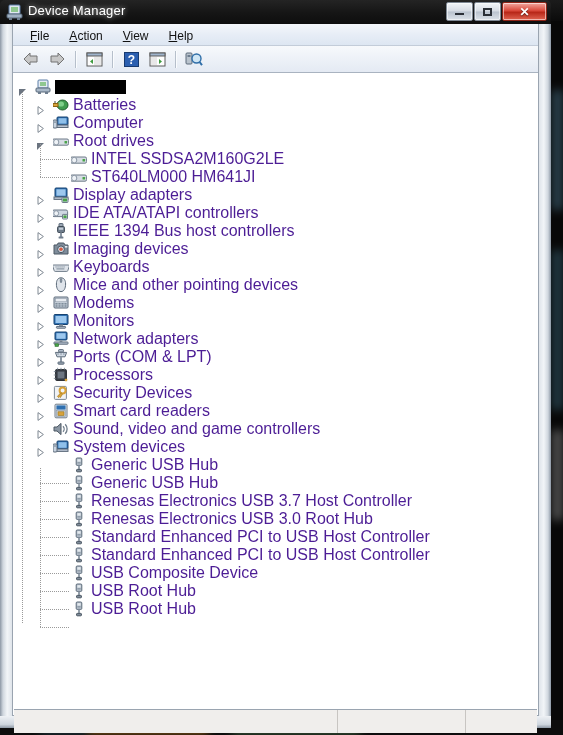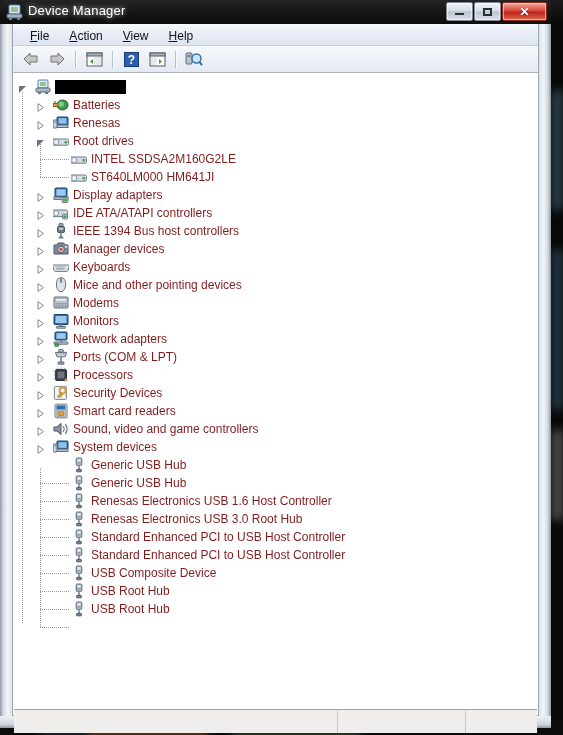--- a/index.html
+++ b/index.html
@@ -105,21 +105,21 @@
   
   #treepane{
     position:absolute;left:1px;top:50px;width:523px;height:634px;
     background:#ffffff;overflow:hidden;
     border-top:1px solid #fff;
   }
   #treeinner{position:relative;width:100%;padding-top:3px;}
 
   .row{
     position:relative;height:18px;display:flex;align-items:center;
-    font-size:12px;color:#7f1d1d;white-space:nowrap;
+    font-size:16px;color:#4c1d95;white-space:nowrap;
   }
   .row .twisty{
     position:absolute;width:9px;height:9px;
   }
   .row .ic{position:absolute;width:16px;height:16px;}
   .row .lbl{position:absolute;}
   .redact{position:absolute;background:#000;height:14px;}
 
   
   .vline{position:absolute;border-left:1px dotted #9a9a9a;}
@@ -277,21 +277,21 @@
             <span class="twisty" style="left:22px"><svg width="9" height="9" viewBox="0 0 9 9">
                 <path d="M2 0.6 L7.4 4.5 L2 8.4 Z" fill="none" stroke="#7f8892" stroke-width="1"></path>
               </svg></span>
             <span class="ic" style="left:39px"><svg width="16" height="16" viewBox="0 0 16 16">
                 <rect x="4" y="2" width="11" height="8" rx="1" fill="#2e6fb0" stroke="#174270"></rect>
                 <rect x="5.5" y="3.2" width="8" height="5.4" fill="#8fc0ea"></rect>
                 <rect x="3" y="10" width="12" height="2.5" fill="#b8c4d2" stroke="#5d6b7a"></rect>
                 <rect x="0" y="5" width="4" height="8" rx="1" fill="#c9d4e0" stroke="#5d6b7a"></rect>
                 <rect x="1" y="6.5" width="2" height="1.2" fill="#7f8d9b"></rect>
               </svg></span>
-            <span class="lbl" style="left:59px">Renesas</span>
+            <span class="lbl" style="left:59px">Computer</span>
           </div>
           <div class="row">
             <span class="twisty" style="left:22px"><svg width="9" height="9" viewBox="0 0 9 9">
                 <path d="M1 1 L8 1 L1 8 Z" fill="#6b7480"></path>
               </svg></span>
             <span class="ic" style="left:39px"><svg width="16" height="16" viewBox="0 0 16 16">
                 <path d="M1 6 h13 a1.6 1.6 0 0 1 1.6 1.6 v3 a1.6 1.6 0 0 1 -1.6 1.6 h-13 a1.6 1.6 0 0 1 -1.6 -1.6 v-3 A1.6 1.6 0 0 1 1 6 Z" fill="#d7dde4" stroke="#6e7b89"></path>
                 <ellipse cx="3.2" cy="9.1" rx="2.6" ry="2.8" fill="#eef2f6" stroke="#8b97a4"></ellipse>
                 <rect x="11.5" y="8" width="2.6" height="2.4" rx="0.5" fill="#49a349"></rect>
               </svg></span>
@@ -354,21 +354,21 @@
           <div class="row">
             <span class="twisty" style="left:22px"><svg width="9" height="9" viewBox="0 0 9 9">
                 <path d="M2 0.6 L7.4 4.5 L2 8.4 Z" fill="none" stroke="#7f8892" stroke-width="1"></path>
               </svg></span>
             <span class="ic" style="left:39px"><svg width="16" height="16" viewBox="0 0 16 16">
                 <path d="M1 4 h3 l1.2 -2 h5.6 L12 4 h3 v9 H1 Z" fill="#7f8d9b" stroke="#4a5662"></path>
                 <ellipse cx="8" cy="8.3" rx="3.4" ry="3.4" fill="#cfdae5" stroke="#4a5662"></ellipse>
                 <ellipse cx="8" cy="8.3" rx="1.8" ry="1.8" fill="#d85a3f"></ellipse>
                 <rect x="12" y="5" width="2.4" height="1.6" fill="#e8ecf1"></rect>
               </svg></span>
-            <span class="lbl" style="left:59px">Manager devices</span>
+            <span class="lbl" style="left:59px">Imaging devices</span>
           </div>
           <div class="row">
             <span class="twisty" style="left:22px"><svg width="9" height="9" viewBox="0 0 9 9">
                 <path d="M2 0.6 L7.4 4.5 L2 8.4 Z" fill="none" stroke="#7f8892" stroke-width="1"></path>
               </svg></span>
             <span class="ic" style="left:39px"><svg width="16" height="16" viewBox="0 0 16 16">
                 <path d="M0.6 6 h14.8 a1 1 0 0 1 1 1 l-1.6 4.6 a1 1 0 0 1 -1 0.8 h-11.6 a1 1 0 0 1 -1 -0.8 L-0.4 7 a1 1 0 0 1 1 -1 Z" fill="#dfe4ea" stroke="#6e7b89"></path>
                 <rect x="2.4" y="7.4" width="1.3" height="1.1" fill="#8b97a4"></rect>
                 <rect x="4.4" y="7.4" width="1.3" height="1.1" fill="#8b97a4"></rect>
                 <rect x="6.4" y="7.4" width="1.3" height="1.1" fill="#8b97a4"></rect>
@@ -534,21 +534,21 @@
             <span class="lbl" style="left:77px">Generic USB Hub</span>
           </div>
           <div class="row">
             <span class="ic" style="left:57px"><svg width="16" height="16" viewBox="0 0 16 16">
                 <rect x="5.2" y="1" width="5.6" height="7.4" rx="1" fill="#b4bfca" stroke="#5d6b7a"></rect>
                 <rect x="6.4" y="2.2" width="3.2" height="2.4" fill="#e4e9ee"></rect>
                 <rect x="6.4" y="5.2" width="3.2" height="1.2" fill="#8b97a4"></rect>
                 <rect x="7.1" y="8.4" width="1.8" height="4" fill="#8b97a4"></rect>
                 <rect x="5.6" y="12.4" width="4.8" height="2.4" rx="0.6" fill="#7f8d9b" stroke="#4a5662"></rect>
               </svg></span>
-            <span class="lbl" style="left:77px">Renesas Electronics USB 1.6 Host Controller</span>
+            <span class="lbl" style="left:77px">Renesas Electronics USB 3.7 Host Controller</span>
           </div>
           <div class="row">
             <span class="ic" style="left:57px"><svg width="16" height="16" viewBox="0 0 16 16">
                 <rect x="5.2" y="1" width="5.6" height="7.4" rx="1" fill="#b4bfca" stroke="#5d6b7a"></rect>
                 <rect x="6.4" y="2.2" width="3.2" height="2.4" fill="#e4e9ee"></rect>
                 <rect x="6.4" y="5.2" width="3.2" height="1.2" fill="#8b97a4"></rect>
                 <rect x="7.1" y="8.4" width="1.8" height="4" fill="#8b97a4"></rect>
                 <rect x="5.6" y="12.4" width="4.8" height="2.4" rx="0.6" fill="#7f8d9b" stroke="#4a5662"></rect>
               </svg></span>
             <span class="lbl" style="left:77px">Renesas Electronics USB 3.0 Root Hub</span>

